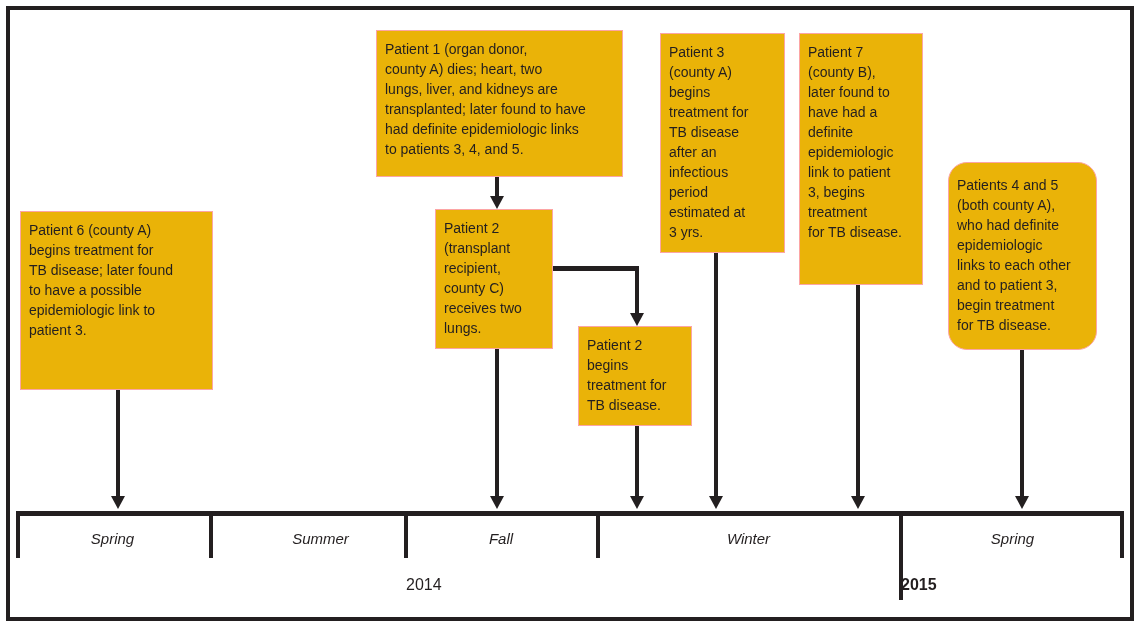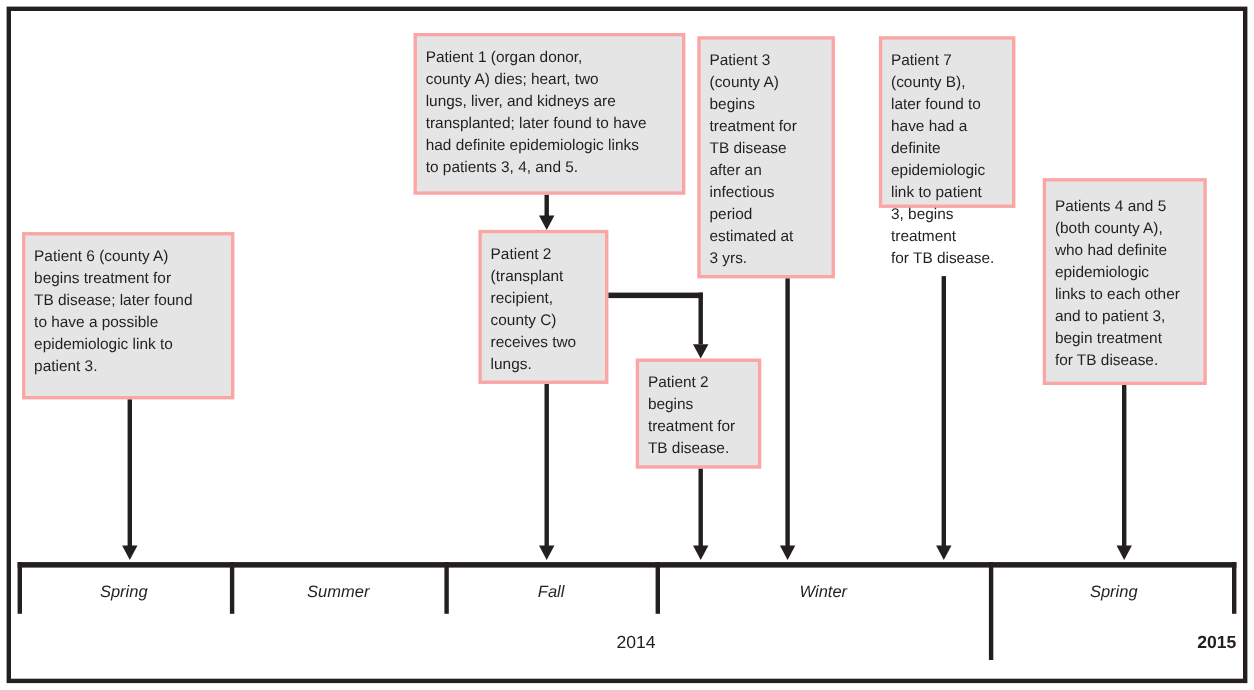--- a/index.html
+++ b/index.html
@@ -20,22 +20,22 @@
     position: absolute;
     left: 6px;
     top: 6px;
     width: 1128px;
     height: 615px;
     border: 4px solid #231f20;
     box-sizing: border-box;
   }
   .box {
     position: absolute;
-    border: 3px solid #fca5a5;
-    background: #e5e5e5;
+    border: 1px solid #fca5a5;
+    background: #eab308;
     box-sizing: border-box;
     padding: 8px 8px;
     font-size: 14px;
     line-height: 20px;
     white-space: pre;
     z-index: 3;
   }
   .vline {
     position: absolute;
     width: 4px;
@@ -79,21 +79,21 @@
     height: 20px;
     text-align: center;
     font-size: 15px;
     line-height: 20px;
     font-style: italic;
   }
   .year-label {
     position: absolute;
     top: 574px;
     height: 22px;
-    text-align: right;
+    text-align: left;
     font-size: 16px;
     line-height: 22px;
   }
 </style>
 </head>
 <body>
 
 <div id="stage">
 
   <div class="frame"></div>
@@ -116,21 +116,21 @@
 
   <div class="vline" style="left:714px; top:251px; height:247px;"></div>
   <div class="arrowhead" style="left:709px; top:496px;"></div>
 
   <div class="vline" style="left:856px; top:251px; height:247px;"></div>
   <div class="arrowhead" style="left:851px; top:496px;"></div>
 
   <div class="vline" style="left:1020px; top:348px; height:150px;"></div>
   <div class="arrowhead" style="left:1015px; top:496px;"></div>
 
-  <div class="box" style="left:20px; top:211px; width:193px; height:152px;">Patient 6 (county A)
+  <div class="box" style="left:20px; top:211px; width:193px; height:179px;">Patient 6 (county A)
 begins treatment for
 TB disease; later found
 to have a possible
 epidemiologic link to
 patient 3.</div>
 
   <div class="box" style="left:376px; top:30px; width:247px; height:147px;">Patient 1 (organ donor,
 county A) dies; heart, two
 lungs, liver, and kidneys are
 transplanted; later found to have
@@ -142,61 +142,61 @@
 recipient,
 county C)
 receives two
 lungs.</div>
 
   <div class="box" style="left:578px; top:326px; width:114px; height:100px;">Patient 2
 begins
 treatment for
 TB disease.</div>
 
-  <div class="box" style="left:634px; top:33px; width:125px; height:220px;">Patient 3
+  <div class="box" style="left:660px; top:33px; width:125px; height:220px;">Patient 3
 (county A)
 begins
 treatment for
 TB disease
 after an
 infectious
 period
 estimated at
 3 yrs.</div>
 
-  <div class="box" style="left:799px; top:33px; width:124px; height:156px;">Patient 7
+  <div class="box" style="left:799px; top:33px; width:124px; height:252px;">Patient 7
 (county B),
 later found to
 have had a
 definite
 epidemiologic
 link to patient
 3, begins
 treatment
 for TB disease.</div>
 
-  <div class="box" style="left:948px; top:162px; width:149px; height:188px; padding-top:12px;">Patients 4 and 5
+  <div class="box" style="left:948px; top:162px; width:149px; height:188px; padding-top:12px;border-radius:19px;">Patients 4 and 5
 (both county A),
 who had definite
 epidemiologic
 links to each other
 and to patient 3,
 begin treatment
 for TB disease.</div>
 
   <div class="axis"></div>
   <div class="tick" style="left:16px; height:47px;"></div>
   <div class="tick" style="left:209px; height:47px;"></div>
   <div class="tick" style="left:404px; height:47px;"></div>
   <div class="tick" style="left:596px; height:47px;"></div>
   <div class="tick" style="left:899px; height:89px;"></div>
   <div class="tick" style="left:1120px; height:47px;"></div>
 
   <div class="season-label" style="left:16px; width:193px;">Spring</div>
-  <div class="season-label" style="left:211px; width:193px;text-align:center;">Summer</div>
+  <div class="season-label" style="left:224px; width:193px;text-align:center;">Summer</div>
   <div class="season-label" style="left:406px; width:190px;">Fall</div>
   <div class="season-label" style="left:598px; width:301px;">Winter</div>
   <div class="season-label" style="left:901px; width:223px;">Spring</div>
 
   <div class="year-label" style="left:406px; width:190px;">2014</div>
   <div class="year-label" style="left:901px; width:223px;font-weight:bold;">2015</div>
 
 </div>
 
 </body></html>

